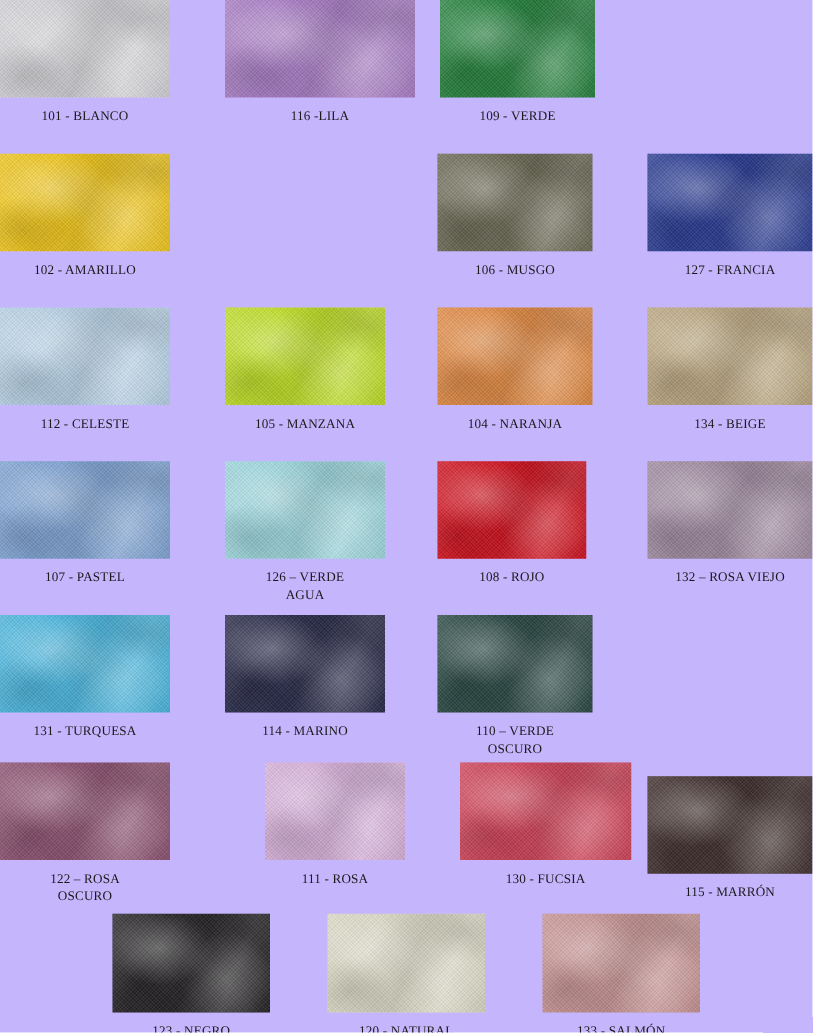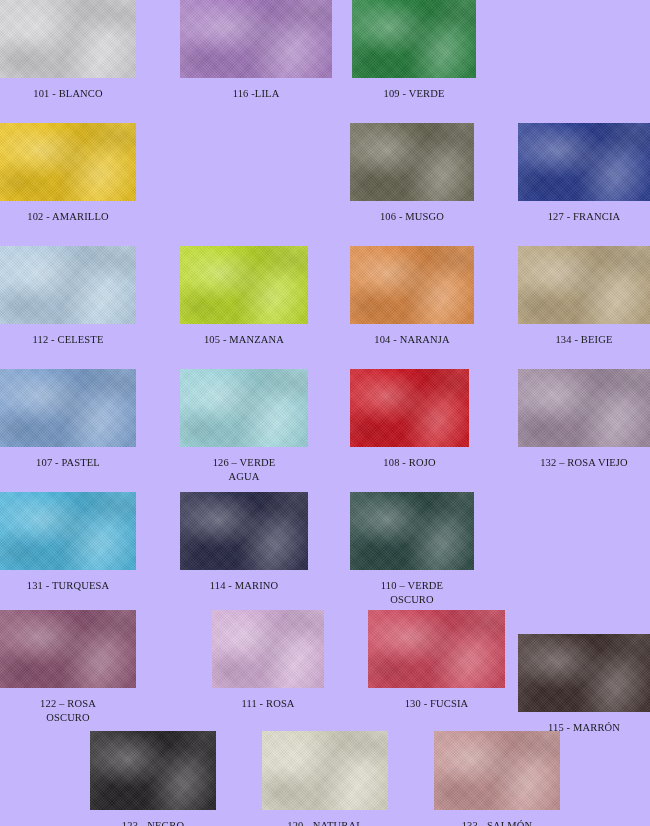--- a/index.html
+++ b/index.html
@@ -253,21 +253,21 @@
     </div>
     <div class="swatch-cell" style="left: 350px; top: 610px; width: 137px; margin-left: 18px;">
       <div class="swatch" style="height: 78px; background-color: rgb(206, 67, 89);">
         <div class="sheen-a"></div>
         <div class="sheen-b"></div>
         <div class="sheen-c"></div>
         <div class="weave"></div>
       </div>
       <div class="caption">130 - FUCSIA</div>
     </div>
-    <div class="swatch-cell" style="left: 518px; top: 634px; width: 132px;">
+    <div class="swatch-cell" style="left: 518px; top: 621px; width: 132px;">
       <div class="swatch" style="height: 78px; background-color: rgb(64, 48, 46);">
         <div class="sheen-a"></div>
         <div class="sheen-b"></div>
         <div class="sheen-c"></div>
         <div class="weave"></div>
       </div>
       <div class="caption">115 - MARRÓN</div>
     </div>
     <div class="swatch-cell" style="left: 90px; top: 731px; width: 126px;">
       <div class="swatch" style="height: 79px; background-color: rgb(39, 37, 39);">

